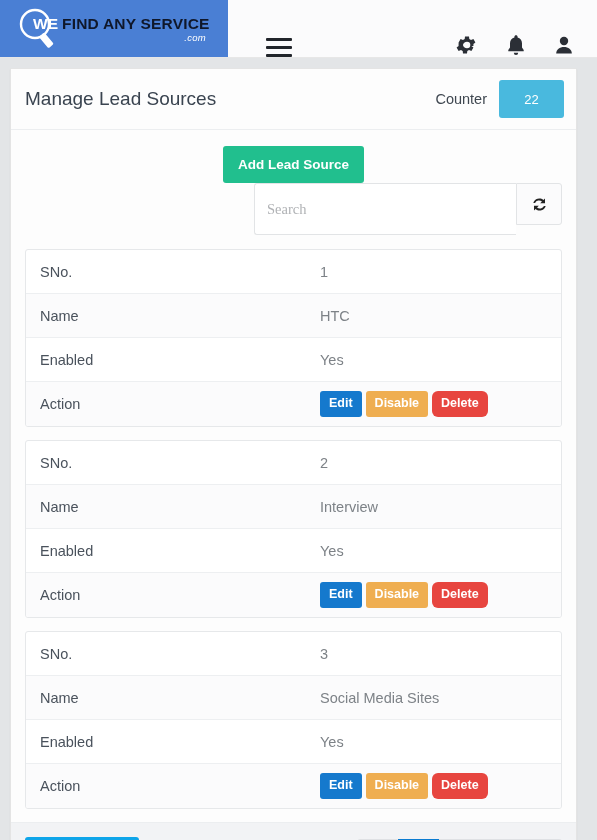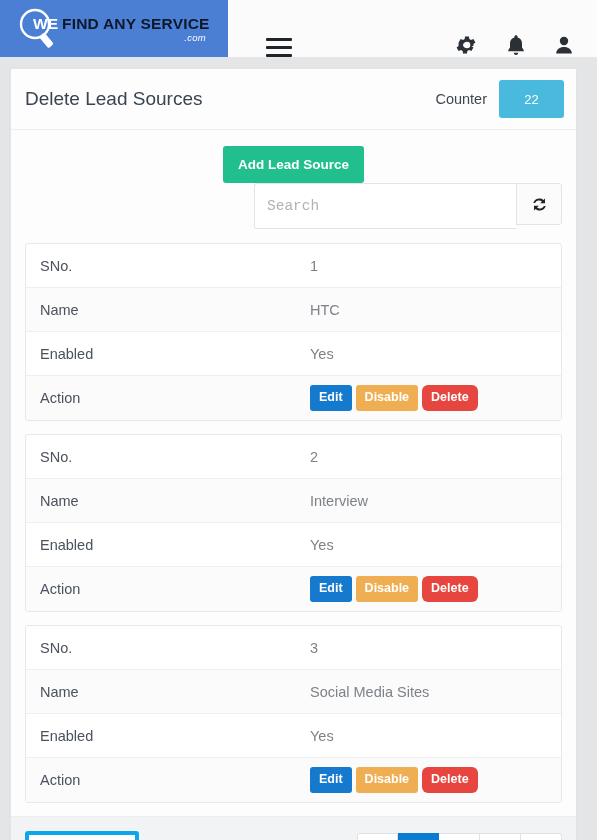--- a/index.html
+++ b/index.html
@@ -138,30 +138,30 @@
     cursor: pointer;
     font-family: "Liberation Sans", sans-serif;
   }
   .search-group {
     margin-left: auto;
     display: flex;
     width: 308px;
   }
   .search-input {
     flex: 1;
-    height: 46px;
+    height: 52px;
     border: 1px solid #e2e4e6;
     border-right: none;
     border-radius: 3px 0 0 3px;
     padding: 0 12px;
     font-size: 14.5px;
     color: #0c4a6e;
     background: #fff;
     outline: none;
-    font-family: Liberation Mono, monospace;
+    font-family: Liberation Serif, serif;
   }
   .search-input::placeholder { color: #b0b2b5; }
   .btn-refresh {
     width: 46px;
     height: 42px;
     border: 1px solid #e2e4e6;
     border-radius: 0 3px 3px 0;
     background: #fbfbfc;
     cursor: pointer;
     display: flex;
@@ -177,20 +177,21 @@
     margin-bottom: 13px;
     overflow: hidden;
     background: #fff;
   }
   .rec-row {
     display: flex;
     align-items: center;
     height: 44px;
     border-bottom: 1px solid #edeff1;
     padding: 0 14px;
+    gap: 10px;
   }
   .rec-row:last-child { border-bottom: none; }
   .rec-row.odd { background: #fbfbfc; }
   .rec-label {
     width: 270px;
     font-size: 14.5px;
     color: #4a525c;
     flex: 0 0 270px;
   }
   .rec-value {
@@ -309,21 +310,21 @@
         <circle cx="11" cy="8" r="4.2"></circle>
         <path d="M3.2 20.5c0-4 3.5-6.5 7.8-6.5s7.8 2.5 7.8 6.5z"></path>
       </svg>
     </span>
   </div>
 </div>
 
 <div class="page-card">
 
   <div class="card-header">
-    <div class="page-title">Delete Lead Sources</div>
+    <div class="page-title">Manage Lead Sources</div>
     <div class="counter-wrap">
       <span class="counter-label">Counter</span>
       <span class="counter-badge">22</span>
     </div>
   </div>
 
   <div class="toolbar">
     <button class="btn-add">Add Lead Source</button>
     <div class="search-group">
       <input class="search-input" type="text" placeholder="Search" style="">

